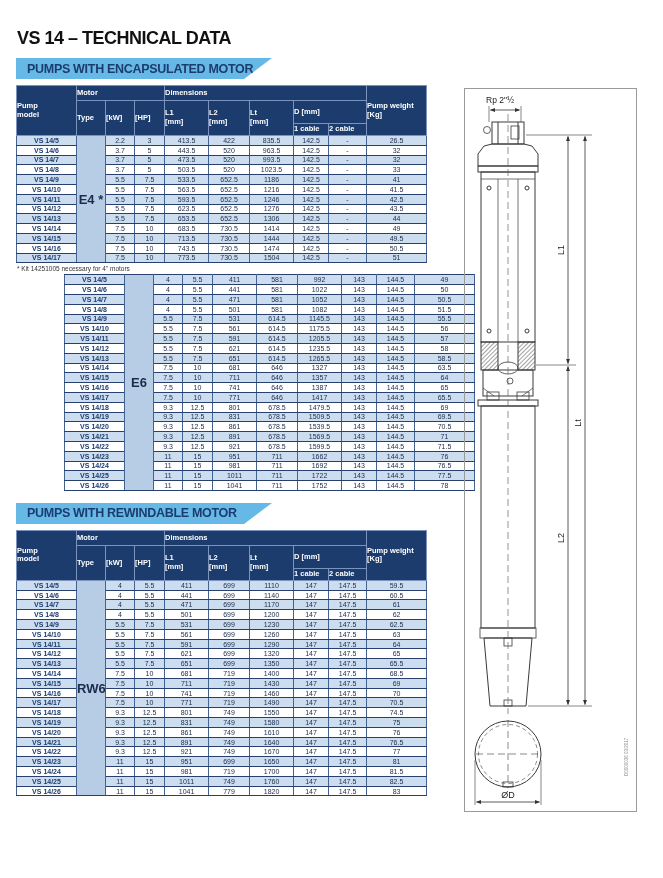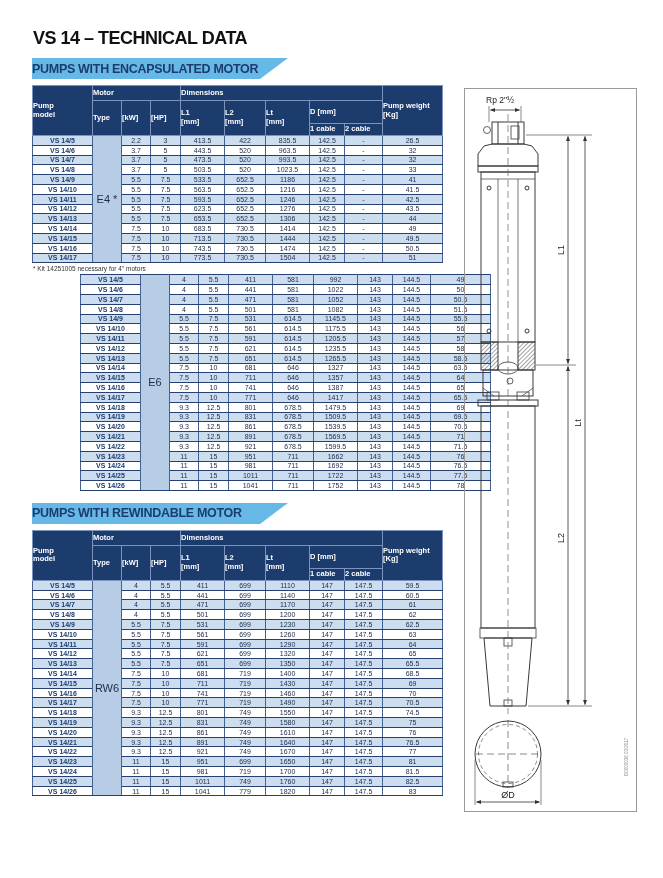--- a/index.html
+++ b/index.html
@@ -1,39 +1,39 @@
 <!DOCTYPE html>
 <html><head>
 <meta charset="utf-8">
 <style>
   html,body{margin:0;padding:0;background:#fff;width:663px;height:878px;overflow:hidden;
     font-family:"Liberation Sans",sans-serif;-webkit-font-smoothing:antialiased;}
   .page{position:relative;width:663px;height:878px;background:#fff;}
-  .left-col{position:absolute;left:32px;top:28px;width:412px;}
+  .left-col{position:absolute;left:16px;top:28px;width:412px;}
   h1.title{margin:0 0 0 1px;font-size:18px;font-weight:bold;color:#111;letter-spacing:-.5px;}
   .banner{margin-top:9px;height:21px;width:256px;background:#66b9e7;
     clip-path:polygon(0 0,100% 0,calc(100% - 28px) 100%,0 100%);
     display:flex;align-items:center;}
-  .banner span{font-size:12.5px;font-weight:bold;color:#1d3c6e;letter-spacing:-.3px;white-space:nowrap;}
+  .banner span{padding-left:11px;font-size:12.5px;font-weight:bold;color:#1d3c6e;letter-spacing:-.3px;white-space:nowrap;}
   table.data{border-collapse:collapse;table-layout:fixed;width:410px;margin-top:6px;}
   table.cont{margin-top:2px;margin-left:48px;}
   col.c-model{width:60px}col.c-type{width:29px}col.c-kw{width:29px}col.c-hp{width:30px}
   col.c-l1{width:44px}col.c-l2{width:41px}col.c-lt{width:44px}
   col.c-c1{width:35px}col.c-c2{width:38px}col.c-wt{width:60px}
   thead th{background:#1d3c6e;color:#fff;border:1px solid #7c94bd;font-weight:bold;
     font-size:7.5px;line-height:1.15;padding:1px 0;text-align:left;white-space:pre-line;}
   thead tr.r1 th{height:12px}
   thead tr.r2 th{height:20px}
   thead tr.r3 th{height:9px}
   tbody td{border:1px solid #44628f;border-top:1px solid #27406f;border-bottom:1px solid #27406f;
     font-size:7px;line-height:1;height:8.8px;padding:0;text-align:center;color:#1b2b4a;}
   tbody tr:nth-child(odd) td{background:#ccddef;}
   tbody tr:nth-child(even) td{background:#fff;}
   tbody td.model{font-weight:bold;color:#1d3c6e;}
-  tbody td.type-cell{background:#b7cde6 !important;font-weight:normal;color:#1b2b4a;font-size:11px;}
+  tbody td.type-cell{background:#b7cde6 !important;font-weight:bold;color:#1b2b4a;font-size:13px;}
   .footnote{margin:2px 0 1px 1px;font-size:6.5px;color:#333;}
   .drawing{position:absolute;left:464px;top:88px;width:173px;height:724px;}
   svg{display:block}
 </style>
 </head>
 <body>
 
 <div class="page">
   <div class="left-col">
 

